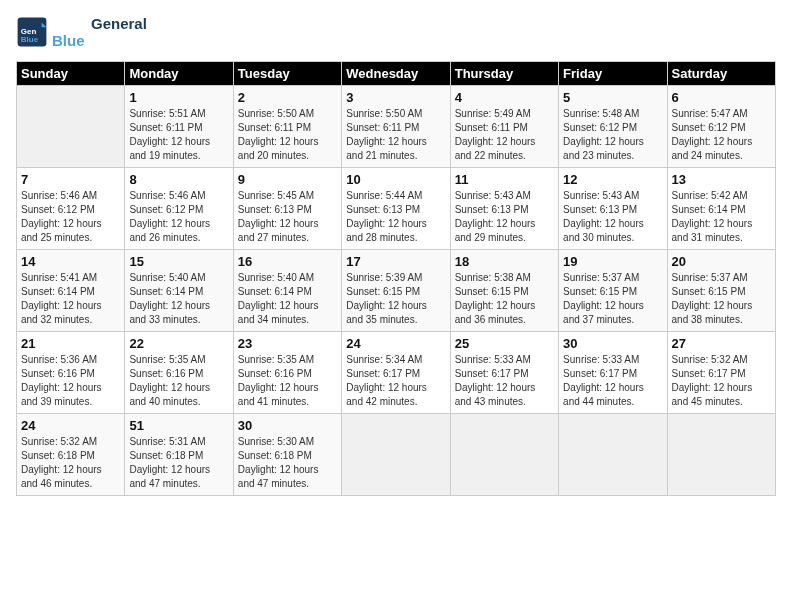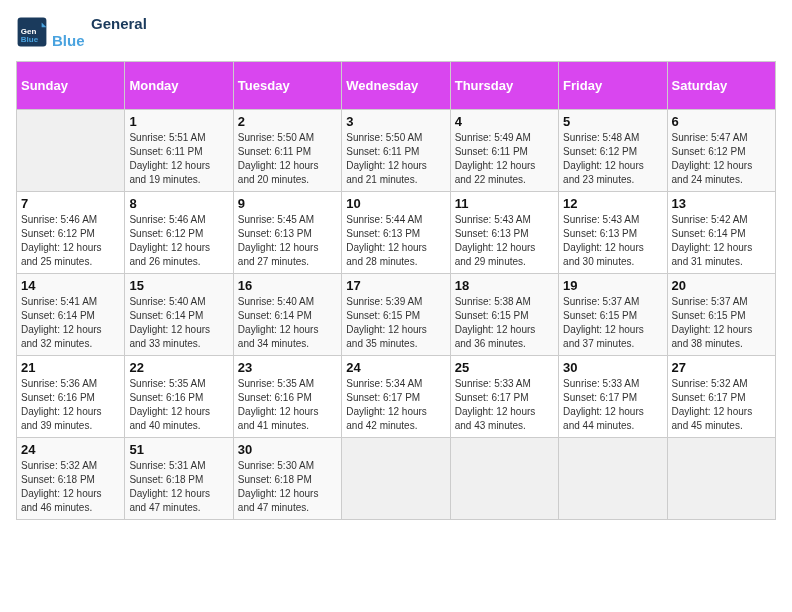--- a/index.html
+++ b/index.html
@@ -36,23 +36,23 @@
     .location-title {
       font-size: 15px;
       color: #333;
     }
     table {
       width: 100%;
       border-collapse: collapse;
       font-size: 11px;
     }
     thead th {
-      background-color: #d946ef;
+      background-color: #000000;
       color: #fff;
-      padding: 16px 4px;
+      padding: 4px 4px;
       text-align: left;
       font-size: 13px;
       font-weight: bold;
       border: 1px solid #ccc;
     }
     tbody td {
       border: 1px solid #ccc;
       vertical-align: top;
       padding: 4px;
       min-height: 80px;

